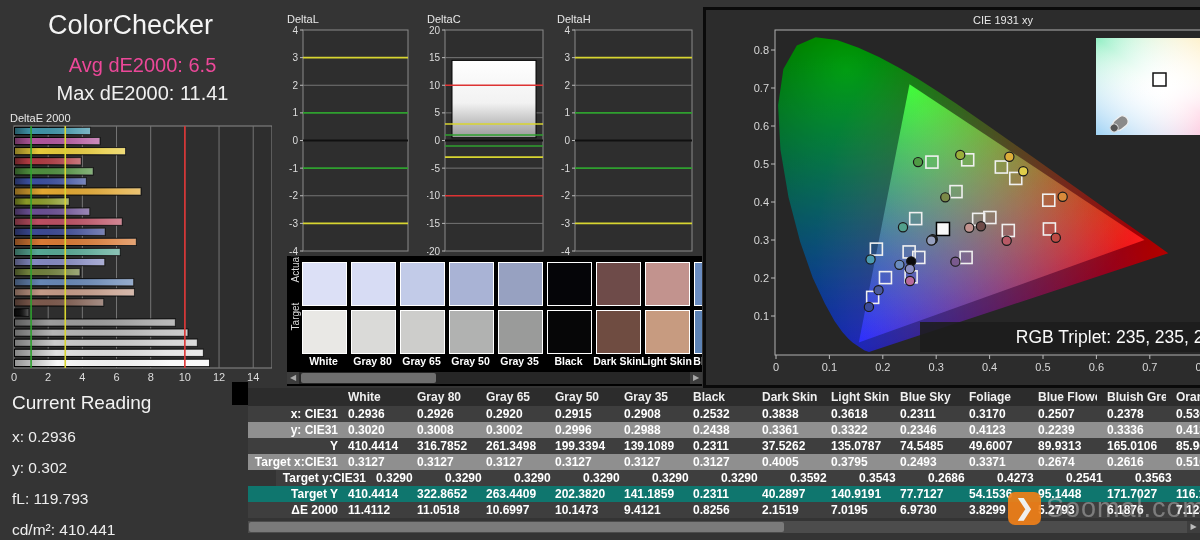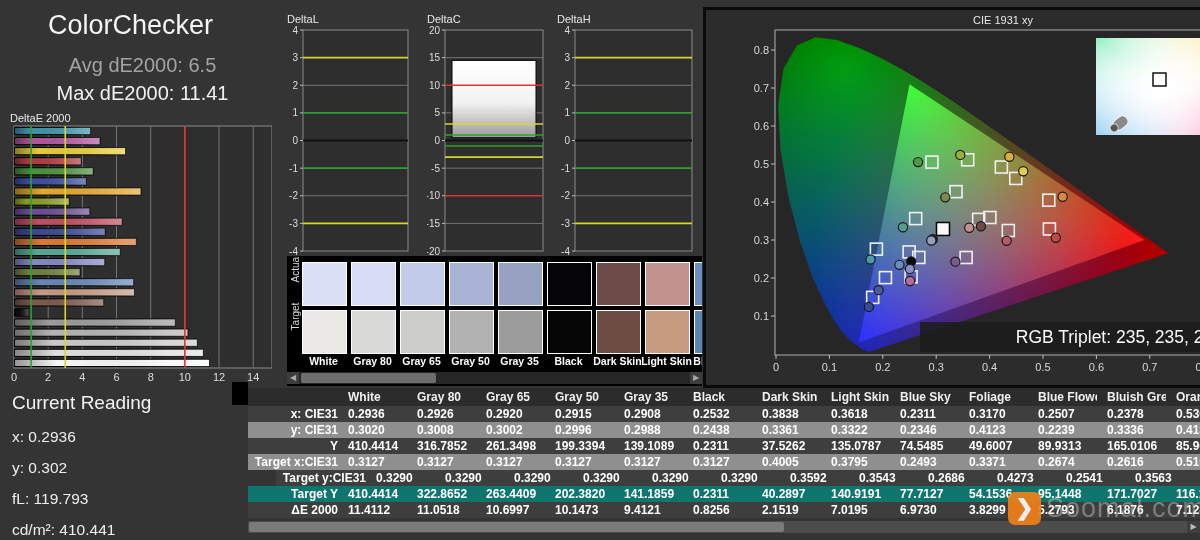--- a/index.html
+++ b/index.html
@@ -3,21 +3,21 @@
 <meta charset="utf-8">
 <style>
   html,body{margin:0;padding:0;}
   body{
     width:1200px;height:540px;position:relative;overflow:hidden;
     background:#343434;color:#eee;
     font-family:"Liberation Sans",sans-serif;
   }
   .abs{position:absolute;}
   #app-title{left:14px;top:10px;font-size:27px;color:#f4f4f4;margin-left:34px;}
-  #avg-line{left:0;top:54px;width:285px;text-align:center;font-size:20px;color:#a3a3a3;}
+  #avg-line{left:0;top:54px;width:285px;text-align:center;font-size:20px;color:#ec4899;}
   #max-line{left:0;top:82px;width:285px;text-align:center;font-size:20px;color:#f0f0f0;}
   .chart-title{font-size:11px;color:#e8e8e8;text-align:left;}
   #de-title{left:10px;top:112px;width:262px;}
   #de-svg{left:10px;top:124px;}
   .delta-title{top:13px;}
   .delta-svg{top:26px;}
   #swatch-panel{left:287px;top:256px;width:415px;height:130px;background:#000;overflow:hidden;}
   .rot-label{position:absolute;left:-13px;width:42px;text-align:center;font-size:10px;color:#ddd;
     transform:rotate(-90deg);}
   .swatch{position:absolute;border:1px solid #fff;}

